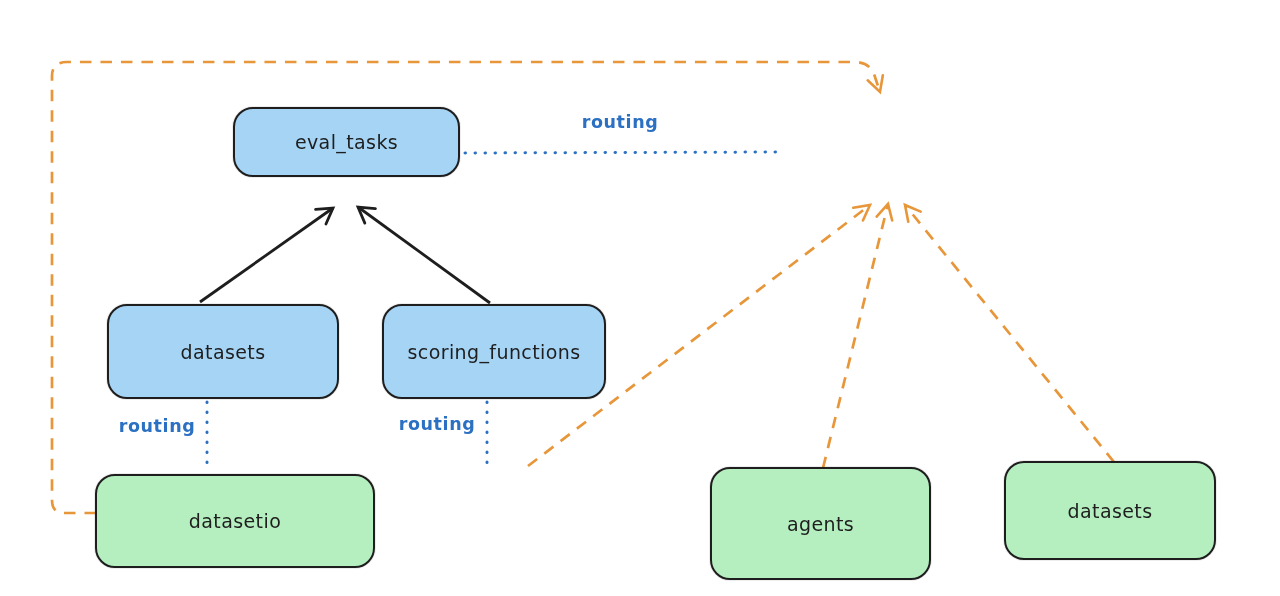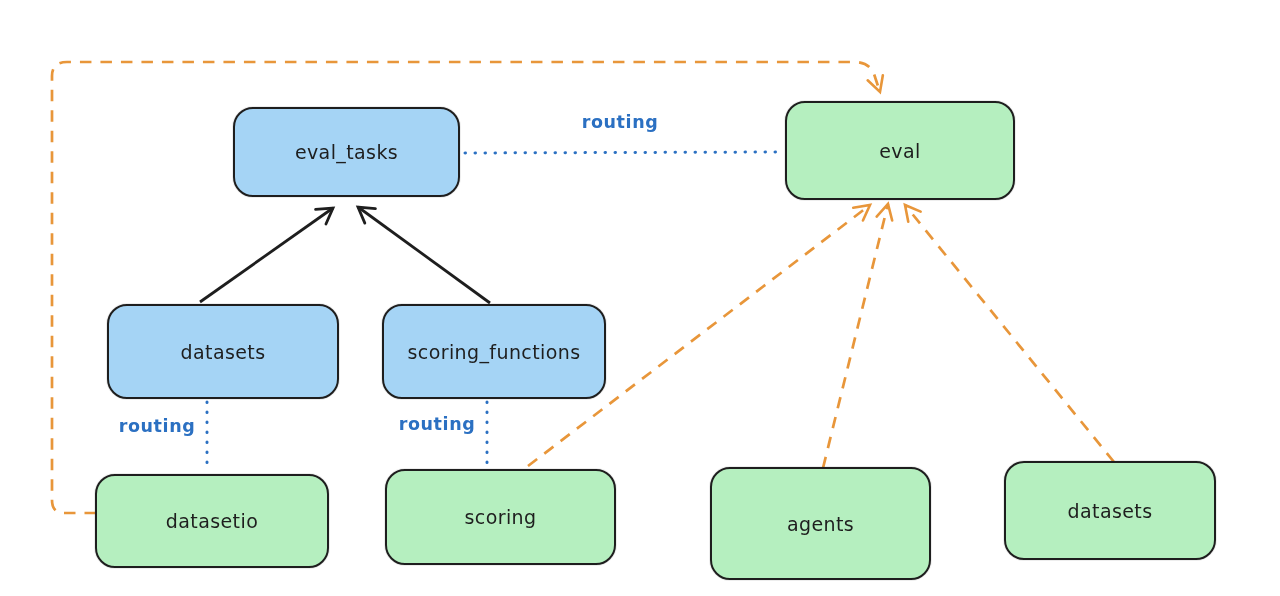--- a/index.html
+++ b/index.html
@@ -42,25 +42,25 @@
   .edge-label {
     position: absolute;
     font-size: 17.5px;
     font-weight: 700;
     letter-spacing: 0.6px;
     color: var(--routing-blue, #2b70c2);
     text-align: center;
   }
 
   
-  #n-eval-tasks        { left: 233px;  top: 107px; width: 227px; height: 90px; }
+  #n-eval-tasks        { left: 233px;  top: 107px; width: 227px; height: 70px; }
   #n-eval              { left: 785px;  top: 101px; width: 230px; height: 99px; }
   #n-datasets          { left: 107px;   top: 304px; width: 232px; height: 95px; }
   #n-scoring-functions { left: 382px;  top: 304px; width: 224px; height: 95px; }
-  #n-datasetio         { left: 95px;   top: 474px; width: 234px; height: 94px; }
+  #n-datasetio         { left: 95px;   top: 474px; width: 280px; height: 94px; }
   #n-scoring           { left: 385px;  top: 469px; width: 231px; height: 96px; }
   #n-agents            { left: 710px;  top: 467px; width: 221px; height: 113px; }
   #n-inference         { left: 1004px; top: 461px; width: 212px; height: 99px; }
 
   
   #lbl-routing-top      { left: 574px; top: 112px; width: 92px; }
   #lbl-routing-datasets { left: 114px; top: 416px; width: 86px; }
   #lbl-routing-scoring  { left: 394px; top: 414px; width: 86px; }
 
   .stroke-ink    { stroke: var(--ink, #1e1e1e); }
@@ -89,25 +89,23 @@
     <line x1="207" y1="402" x2="207" y2="471" class="stroke-blue" stroke-width="3" stroke-linecap="round" stroke-dasharray="0.5 9.5"></line>
     <line x1="487" y1="402" x2="487" y2="466" class="stroke-blue" stroke-width="3" stroke-linecap="round" stroke-dasharray="0.5 9.5"></line>
 
     <path d="M 96 513 L 64 513 Q 52 513 52 500 L 52 76 Q 52 62 67 62 L 854 62 Q 871 62 875 77 L 880 92" fill="none" class="stroke-orange" stroke-width="2.7" stroke-dasharray="11.5 9" marker-end="url(#arrow-orange)"></path>
     <line x1="528" y1="466" x2="870" y2="205" class="stroke-orange" stroke-width="2.7" stroke-dasharray="11.5 9" marker-end="url(#arrow-orange)"></line>
     <line x1="823" y1="468" x2="888" y2="204" class="stroke-orange" stroke-width="2.7" stroke-dasharray="11.5 9" marker-end="url(#arrow-orange)"></line>
     <line x1="1114" y1="462" x2="905" y2="205" class="stroke-orange" stroke-width="2.7" stroke-dasharray="11.5 9" marker-end="url(#arrow-orange)"></line>
   </svg>
 
   <div id="n-eval-tasks" class="node blue">eval_tasks</div>
-  <div id="n-eval" class="node green">eval</div>
   <div id="n-datasets" class="node blue">datasets</div>
   <div id="n-scoring-functions" class="node blue">scoring_functions</div>
   <div id="n-datasetio" class="node green">datasetio</div>
-  <div id="n-scoring" class="node green">scoring</div>
   <div id="n-agents" class="node green">agents</div>
   <div id="n-inference" class="node green">datasets</div>
 
   <div id="lbl-routing-top" class="edge-label">routing</div>
   <div id="lbl-routing-datasets" class="edge-label">routing</div>
   <div id="lbl-routing-scoring" class="edge-label">routing</div>
 
 </div>
 
 </body></html>

